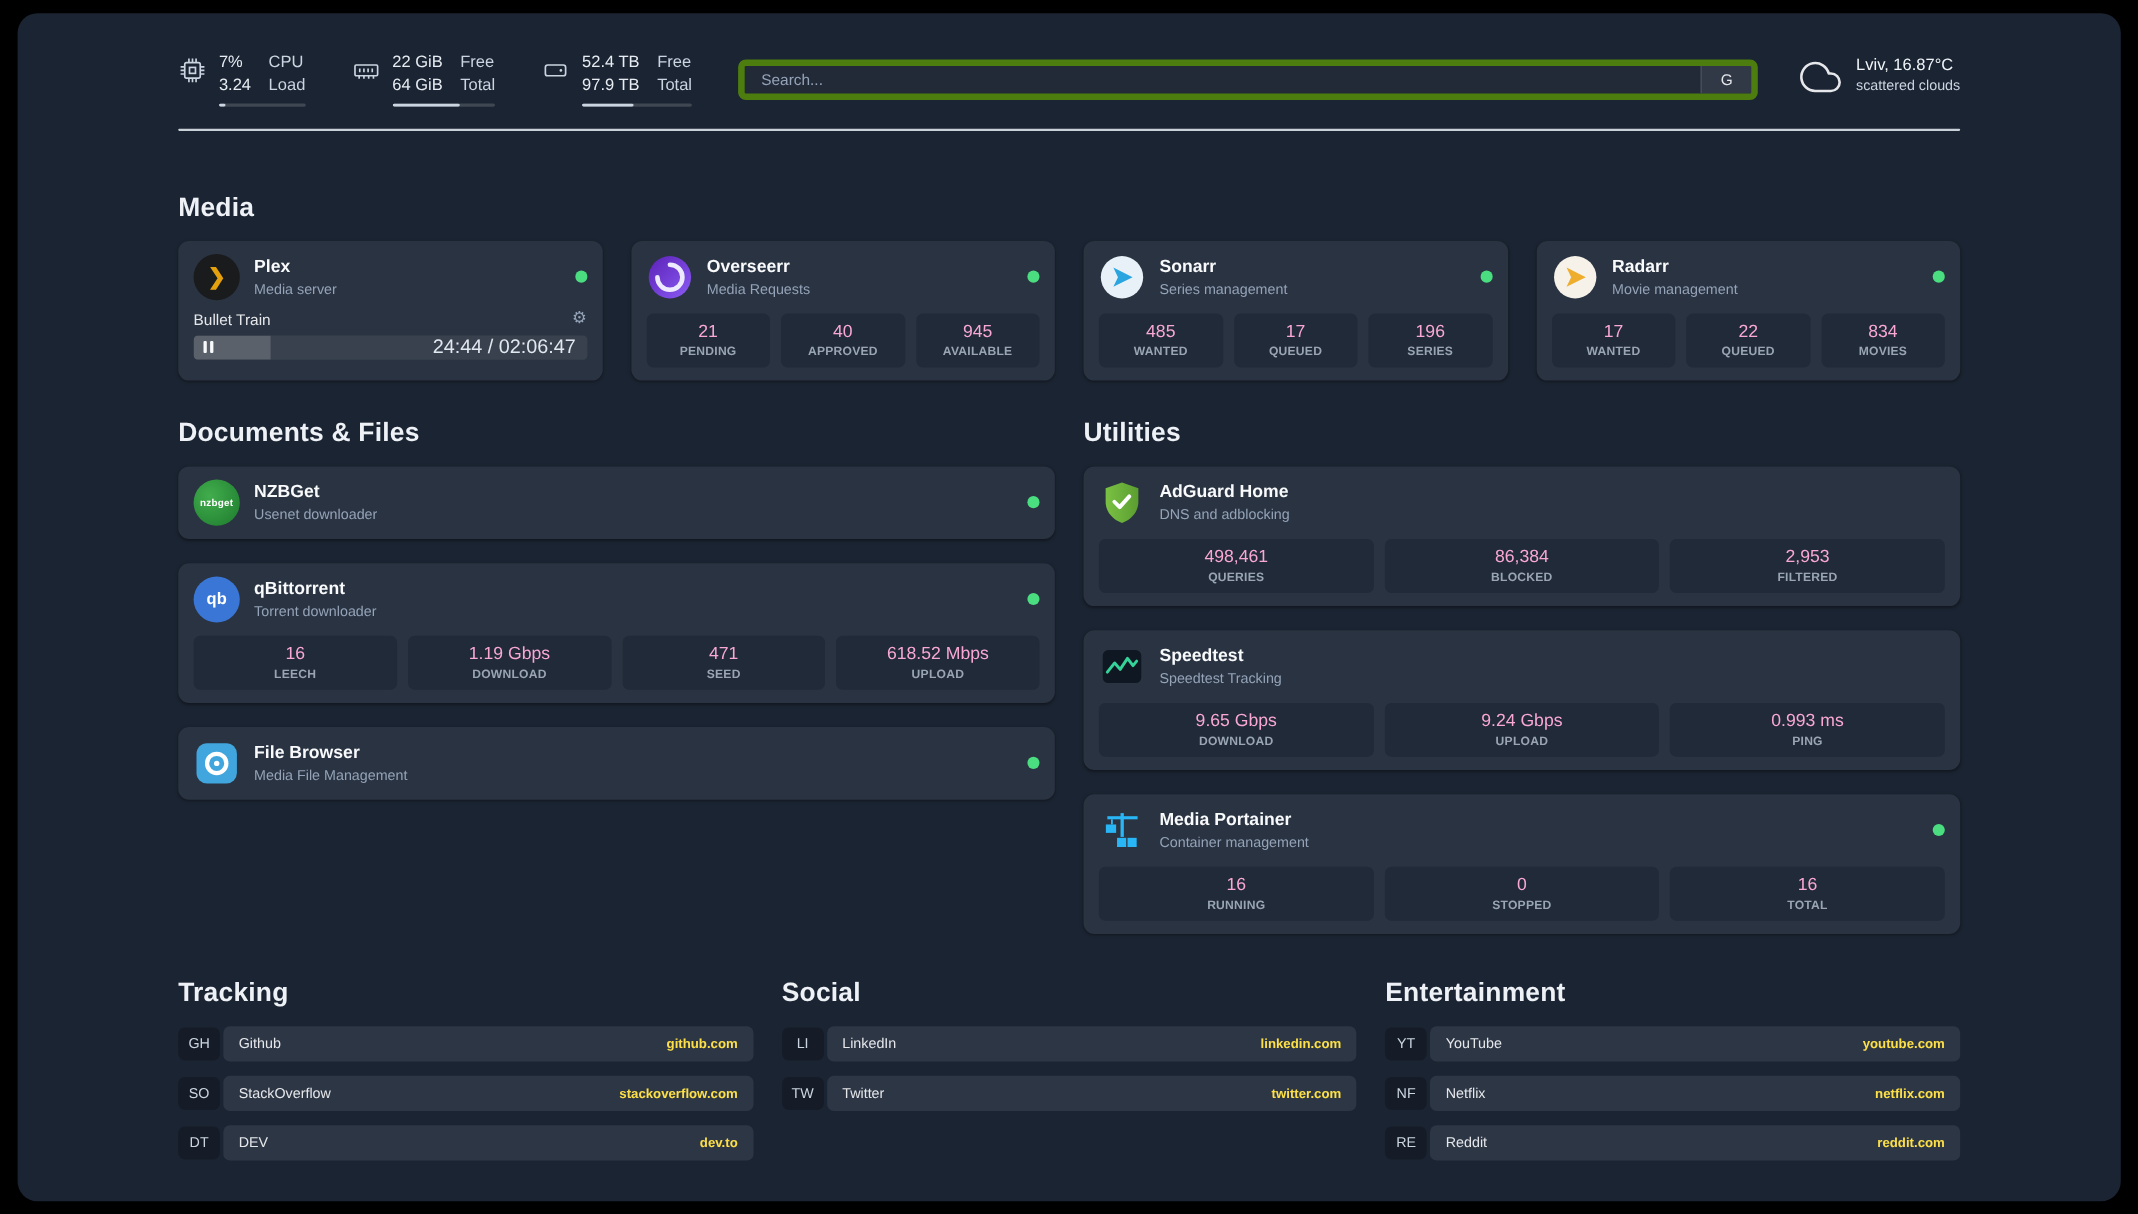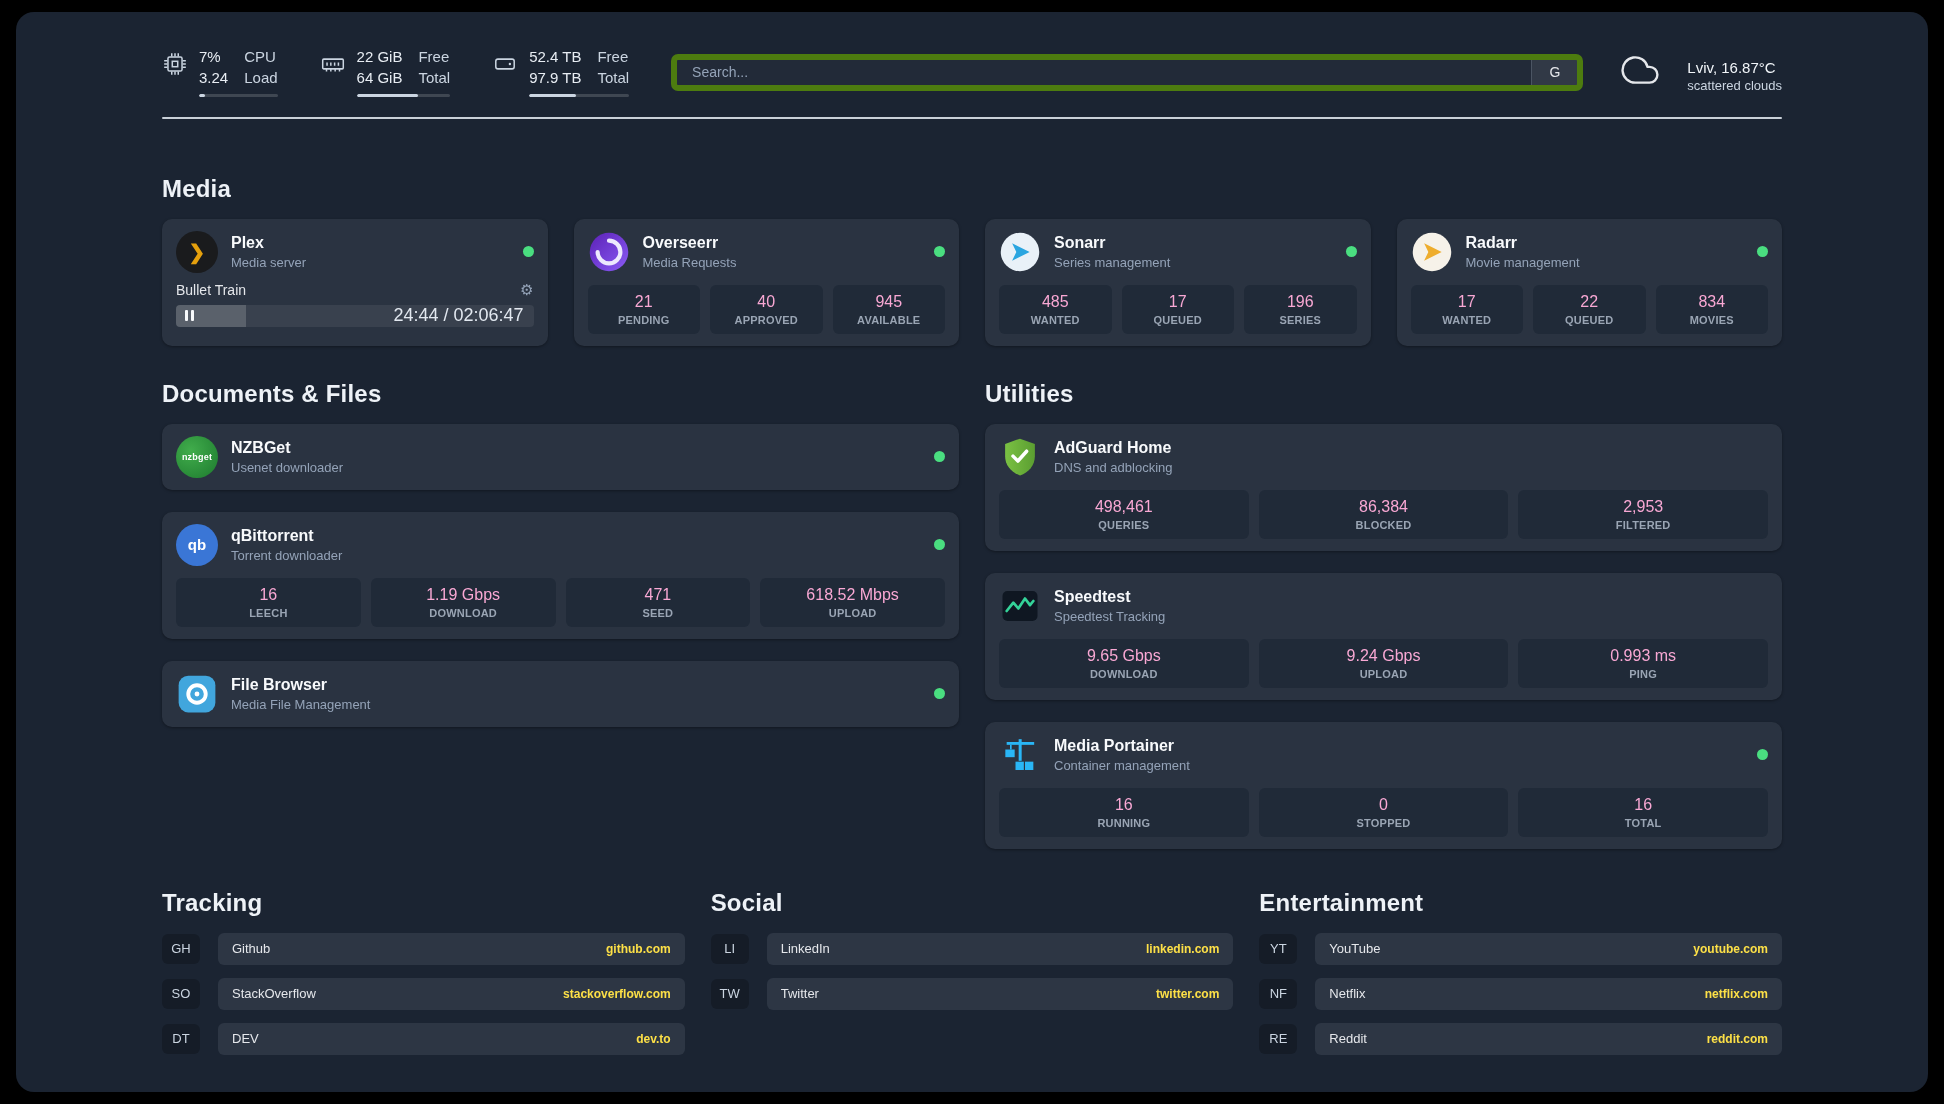--- a/index.html
+++ b/index.html
@@ -16,21 +16,21 @@
   .res-col.values { color: #e8edf3; }
   .res-col.labels { color: #cbd5e1; }
   .res-bar { margin-top: 6px; height: 3px; width: 100%; background: rgba(255,255,255,.16); border-radius: 2px; overflow: hidden; }
   .res-fill { height: 100%; background: #cbd5e1; border-radius: 2px; }
 
   .search { flex: 1; display: flex; height: 37px; border: 6px solid #4d7c0f; border-radius: 7px; background: rgba(255,255,255,.03); margin-right: 38px; overflow: hidden; }
   .search input { flex: 1; background: transparent; border: none; outline: none; color: #e5e7eb; font-size: 14px; padding: 0 15px; font-family: "Liberation Sans", sans-serif; }
   .search input::placeholder { color: #94a3b8; }
   .search-btn { width: 46px; border-left: 1px solid #4b5563; background: rgba(255,255,255,.07); color: #e5e7eb; display: flex; align-items: center; justify-content: center; font-size: 14px; cursor: pointer; }
 
-  .weather { display: flex; align-items: flex-end; gap: 28px; }
+  .weather { display: flex; align-items: flex-start; gap: 13px; }
   .weather-text .loc { font-size: 15px; color: #f1f5f9; }
   .weather-text .cond { font-size: 13px; color: #cbd5e1; margin-top: 2px; }
 
   .divider { margin-top: 20px; height: 2px; background: #dde3ea; opacity: .9; border-radius: 1px; }
 
   
   .section-title { font-size: 24px; font-weight: 600; color: #eef2f7; margin-bottom: 16px; letter-spacing: .2px; }
   .media-section { margin-top: 56px; }
   .media-grid { display: grid; grid-template-columns: repeat(4, 1fr); gap: 26px; align-items: stretch; }
 
@@ -65,21 +65,21 @@
   
   .icon-plex { background: #1a1b1d; }
   .plex-chevron { color: #e5a00d; font-size: 20px; font-weight: 700; line-height: 1; }
   .icon-nzbget { background: radial-gradient(circle at 35% 35%, #41ad4c, #1d7a2e); }
   .nzb-text { color: #fff; font-size: 9px; font-weight: 700; letter-spacing: .2px; }
   .icon-qb { background: #3a76d6; }
   .qb-text { color: #fff; font-size: 15px; font-weight: 700; }
 
   
   .bookmarks { display: grid; grid-template-columns: repeat(3, 1fr); gap: 26px; margin-top: 40px; padding-bottom: 46px; }
-  .bm-row { display: flex; align-items: center; gap: 18px; margin-bottom: 13px; cursor: pointer; }
+  .bm-row { display: flex; align-items: center; gap: 3px; margin-bottom: 13px; cursor: pointer; }
   .bm-row:last-child { margin-bottom: 0; }
   .bm-abbr { width: 38px; height: 30px; border-radius: 6px; background: rgba(0,0,0,.22); color: #cbd5e1; font-size: 13px; display: flex; align-items: center; justify-content: center; flex: none; }
   .bm-pill { flex: 1; height: 32px; background: #2d3644; border-radius: 6px; display: flex; align-items: center; justify-content: space-between; padding: 0 14px; min-width: 0; }
   .bm-name { font-size: 13px; color: #e5e7eb; }
   .bm-url { font-size: 12px; color: #fde047; font-weight: bold; }
 </style>
 </head>
 <body>
 
 <div class="app">

